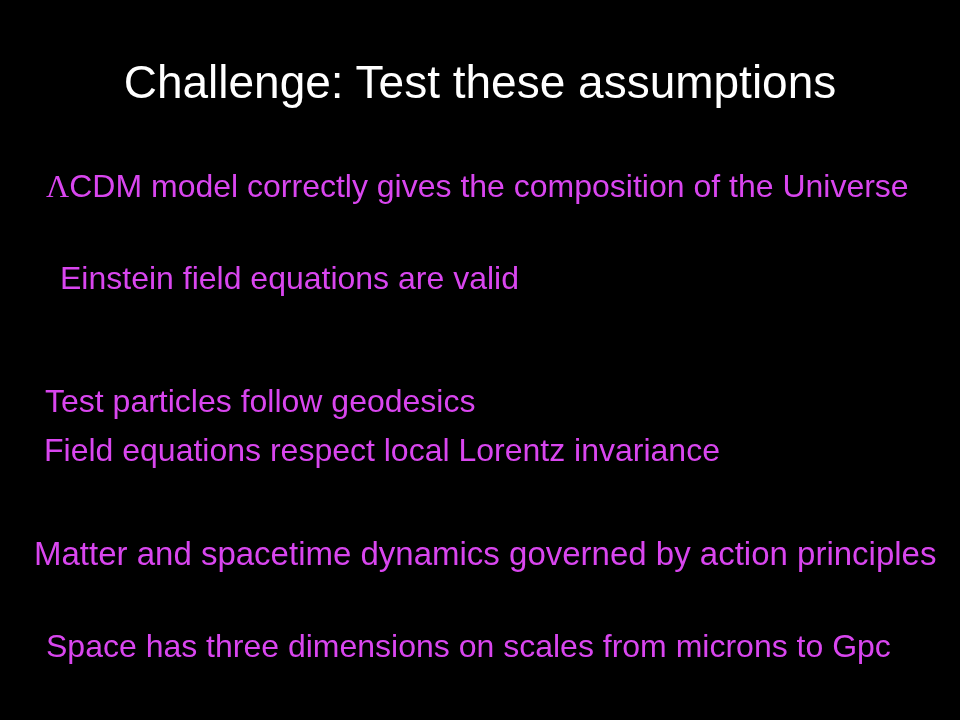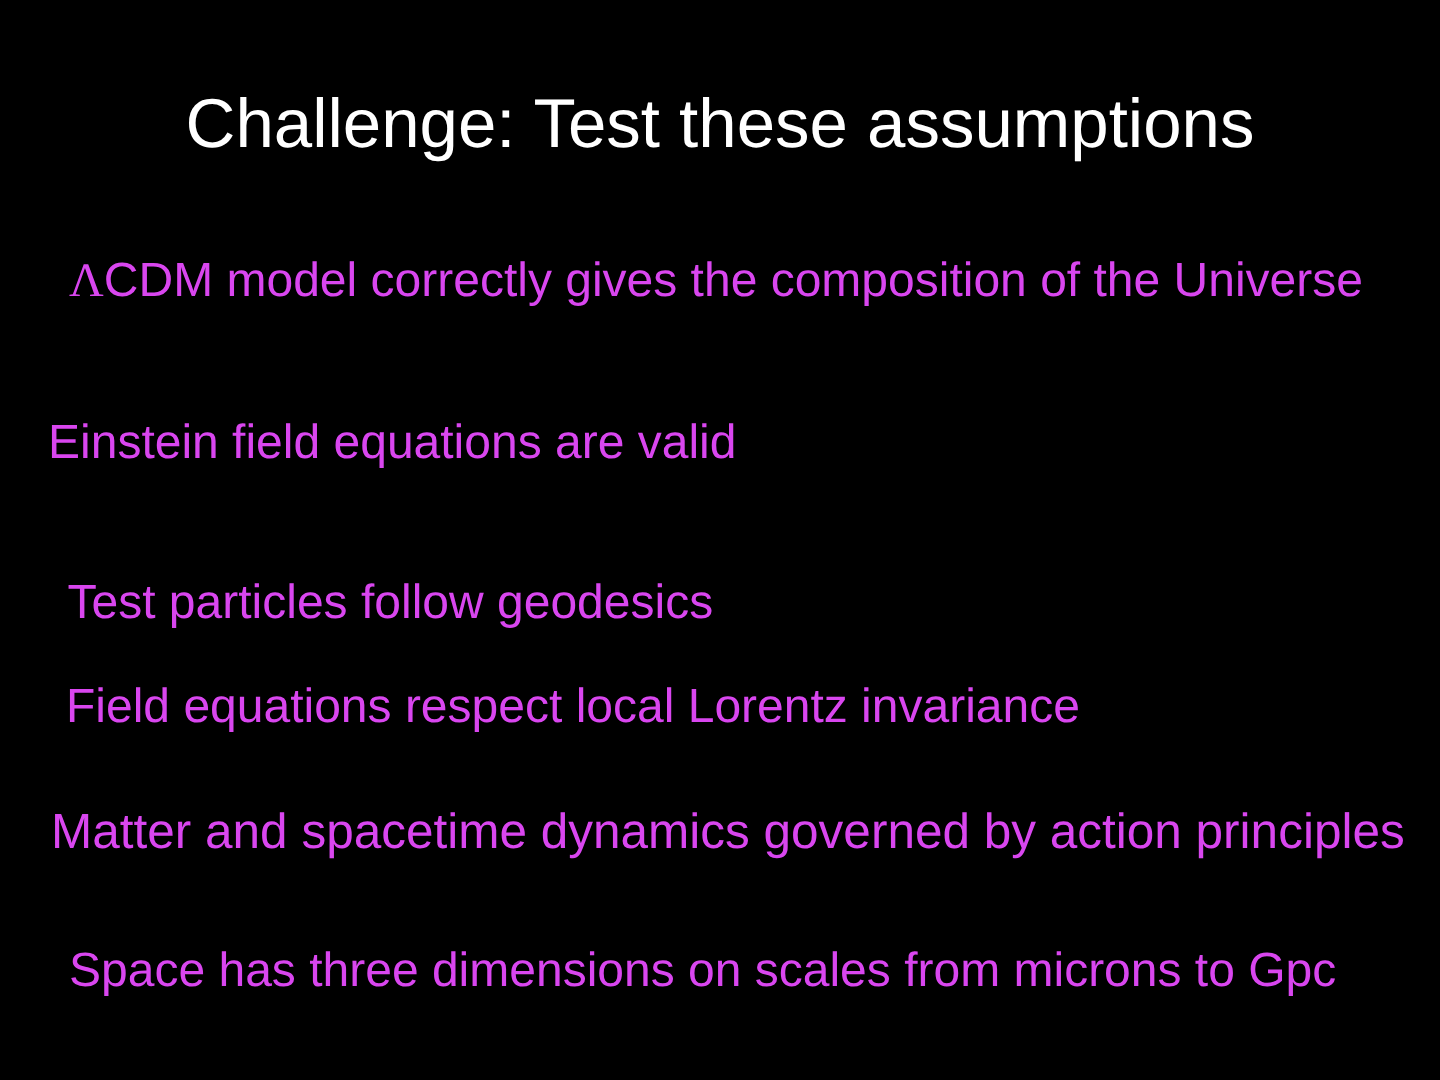--- a/index.html
+++ b/index.html
@@ -49,23 +49,23 @@
     left: 44px;
     width: 900px;
     height: 40px;
     font-size: 32px;
     line-height: 40px;
     font-weight: 400;
     white-space: nowrap;
     color: #d946ef;
   }
   #bullet-list > li:nth-child(1) { top: 16px;  left: 46px; }
-  #bullet-list > li:nth-child(2) { top: 108px; left: 32px; margin-top: 16px; }
+  #bullet-list > li:nth-child(2) { top: 108px; left: 60px; }
   #bullet-list > li:nth-child(3) { top: 200px; left: 45px; margin-top: 31px; }
-  #bullet-list > li:nth-child(4) { top: 300px; left: 44px; }
+  #bullet-list > li:nth-child(4) { top: 280px; left: 44px; }
   #bullet-list > li:nth-child(5) { top: 384px; left: 34px; font-size: 33px; }
   #bullet-list > li:nth-child(6) { top: 476px; left: 46px; font-size: 32px; }
 
   .lambda-glyph {
     font-family: "Liberation Serif", serif;
     font-size: 32px;
   }
 </style>
 </head>
 <body style="background: rgb(0, 0, 0);">

